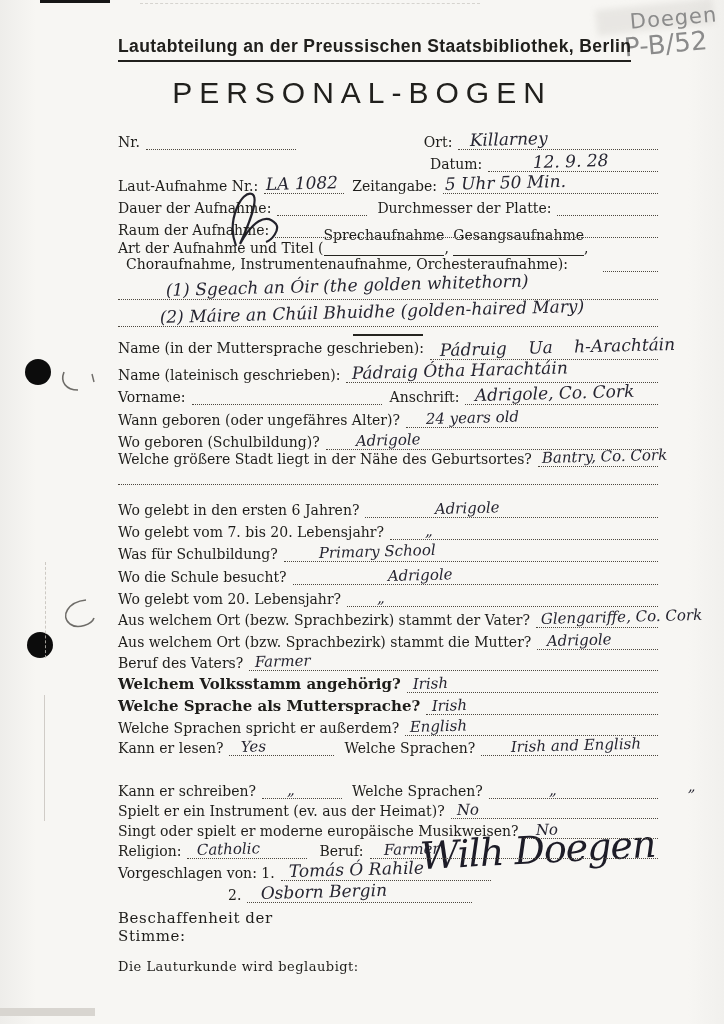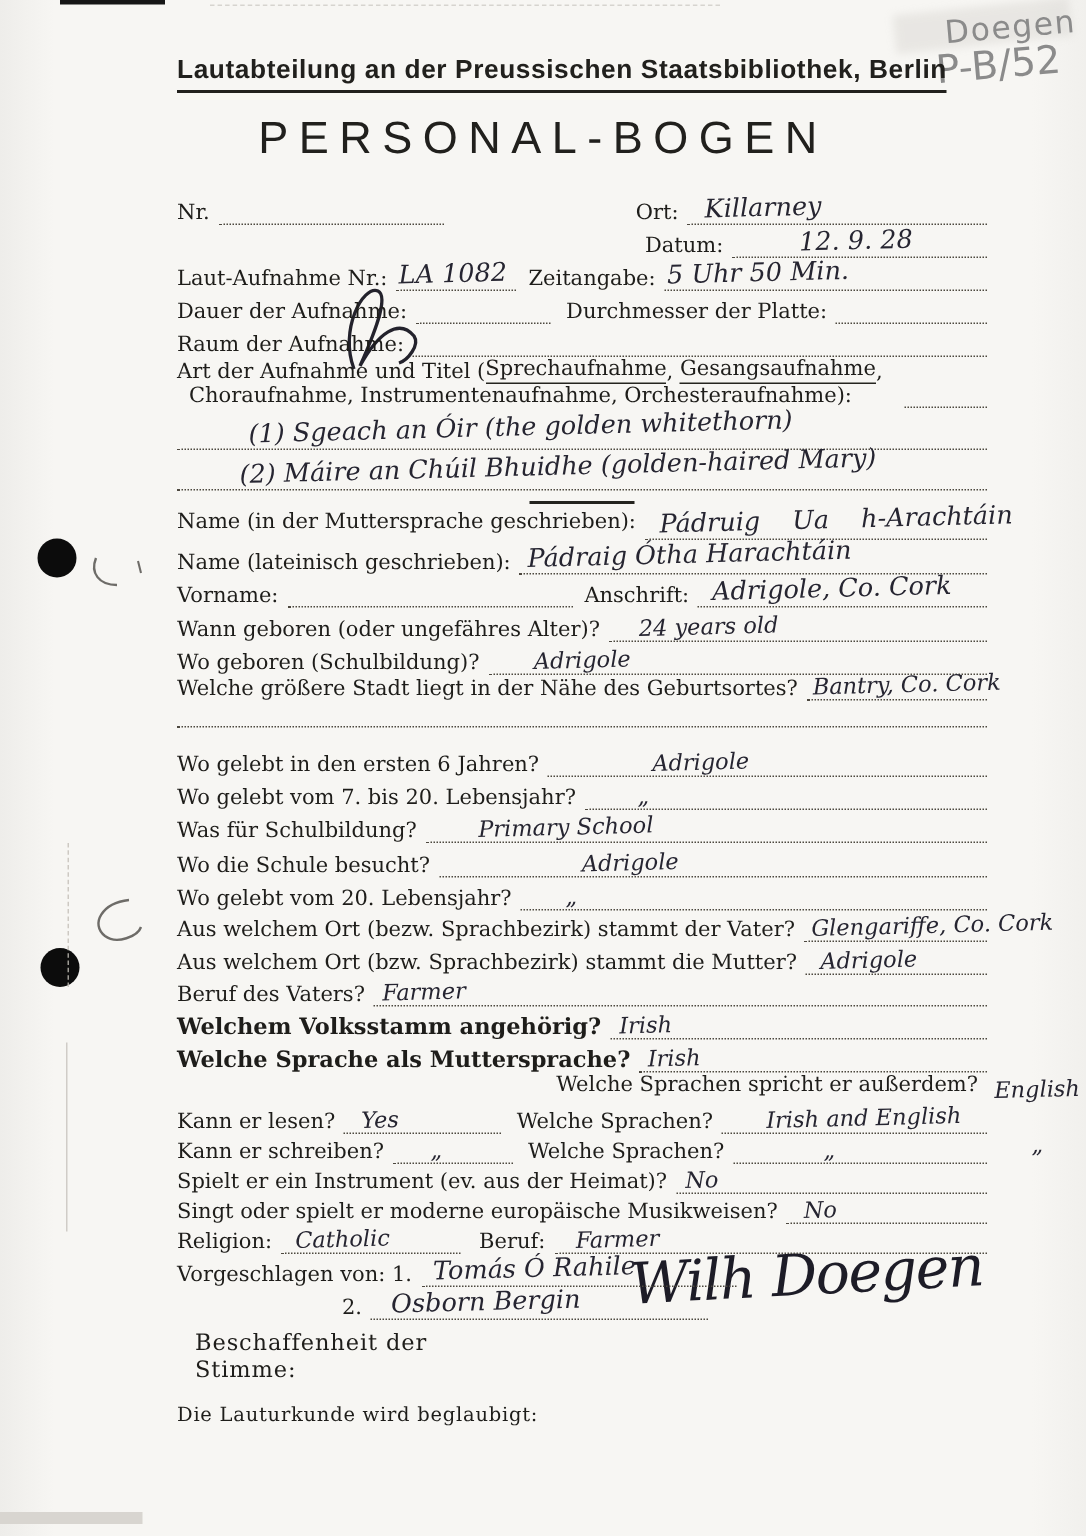--- a/index.html
+++ b/index.html
@@ -40,33 +40,33 @@
   
   .form{position:absolute;left:118px;top:128px;width:540px;font-size:14px;}
   .row{display:flex;align-items:flex-end;height:22px;}
   .lbl{white-space:nowrap;padding-right:6px;}
   .b .lbl{font-weight:bold;font-size:15px;}
   .fill{flex:1;border-bottom:1px dotted #4d483f;position:relative;height:1px;align-self:flex-end;}
   .hw{position:absolute;bottom:0;white-space:nowrap;
       font-family:"DejaVu Serif",serif;font-style:italic;font-size:15px;color:#262531;
       transform:rotate(-1.5deg);transform-origin:left bottom;line-height:1;}
   .hw-big{font-size:17px;}
-  .u{border-bottom:1px solid #25241f;padding-bottom:1px;}
+  .u{border-bottom:1px solid #25241f;padding-bottom:12px;}
   .pre{white-space:pre;}
   .entry .fill{border-bottom:1px dotted #4d483f;}
   .shortline{height:8px;}
   .shortline .bar{margin-left:235px;width:70px;border-bottom:2px solid #25241f;height:7px;}
 
   .sig{position:absolute;left:420px;top:828px;font-family:"DejaVu Serif",serif;
        font-style:italic;font-size:38px;color:#1d1c27;transform:rotate(-3deg);
        letter-spacing:-1px;}
   .scrawl{position:absolute;left:222px;top:186px;}
 
   .stimme{display:flex;margin-top:6px;}
-  .stimme .left{flex:0 0 212px;font-size:15px;letter-spacing:.6px;margin-left:12px;}
+  .stimme .left{flex:0 0 212px;font-size:15px;letter-spacing:.6px;}
   .stimme .right{flex:1;font-size:14.5px;line-height:16px;}
   .stimme .sp{height:12px;}
   .beglaubigt{margin-top:14px;font-size:13px;letter-spacing:.5px;}
 </style>
 </head>
 <body>
 
 <div class="page">
 
   <div class="top-bar"></div>
@@ -285,40 +285,40 @@
       </span>
     </div>
 
     <div class="row b">
       <span class="lbl">Welche Sprache als Muttersprache?</span>
       <span class="fill">
         <span class="hw" style="left:6px;">Irish</span>
       </span>
     </div>
 
-    <div class="row" style="height:21px;flex-direction:column;">
+    <div class="row" style="height:21px;">
       <span class="lbl">Welche Sprachen spricht er außerdem?</span>
       <span class="fill">
         <span class="hw" style="left:5px;">English</span>
       </span>
     </div>
 
     <div class="row" style="height:20px;">
       <span class="lbl">Kann er lesen?</span>
       <span class="fill" style="flex:0 0 105px;">
         <span class="hw" style="left:12px;">Yes</span>
       </span>
       <span style="flex:0 0 10px;"></span>
       <span class="lbl">Welche Sprachen?</span>
       <span class="fill">
         <span class="hw" style="left:30px;">Irish and English</span>
       </span>
     </div>
 
-    <div class="row" style="height:20px;">
+    <div class="row" style="height:20px;margin-top:23px;">
       <span class="lbl">Kann er schreiben?</span>
       <span class="fill" style="flex:0 0 80px;">
         <span class="hw" style="left:25px;">„</span>
       </span>
       <span style="flex:0 0 10px;"></span>
       <span class="lbl">Welche Sprachen?</span>
       <span class="fill">
         <span class="hw pre" style="left:60px;word-spacing:28px;">„    „</span>
       </span>
     </div>

